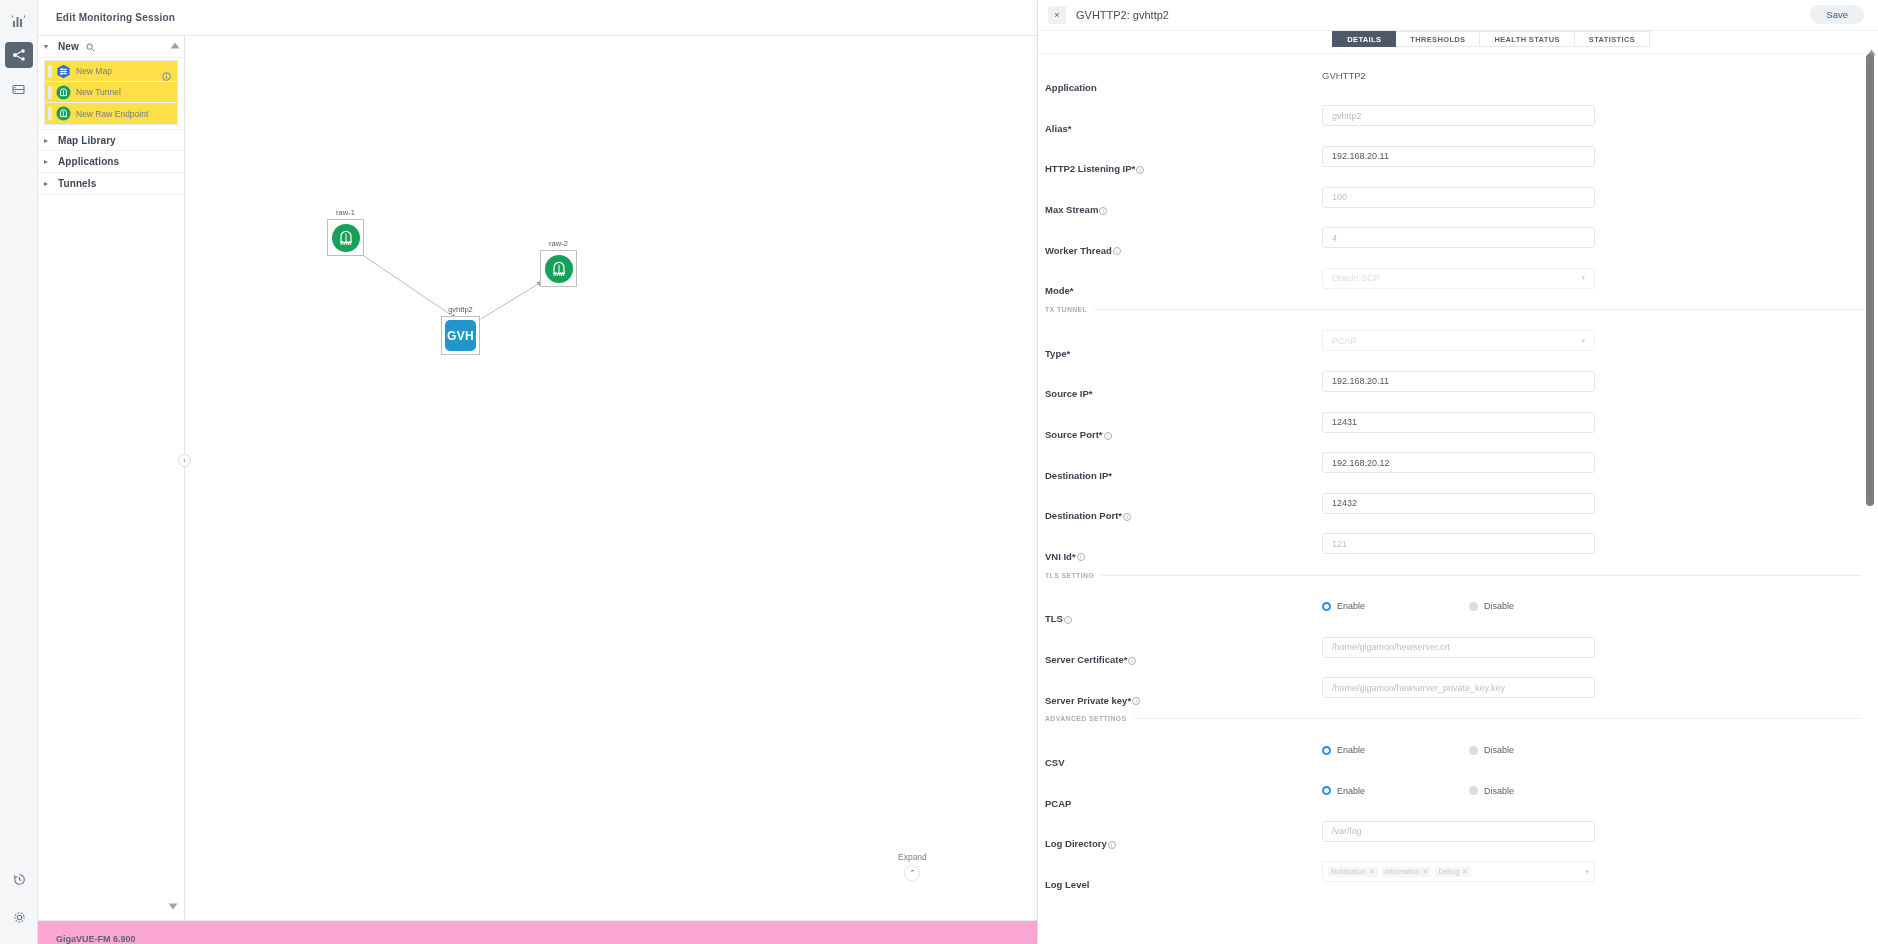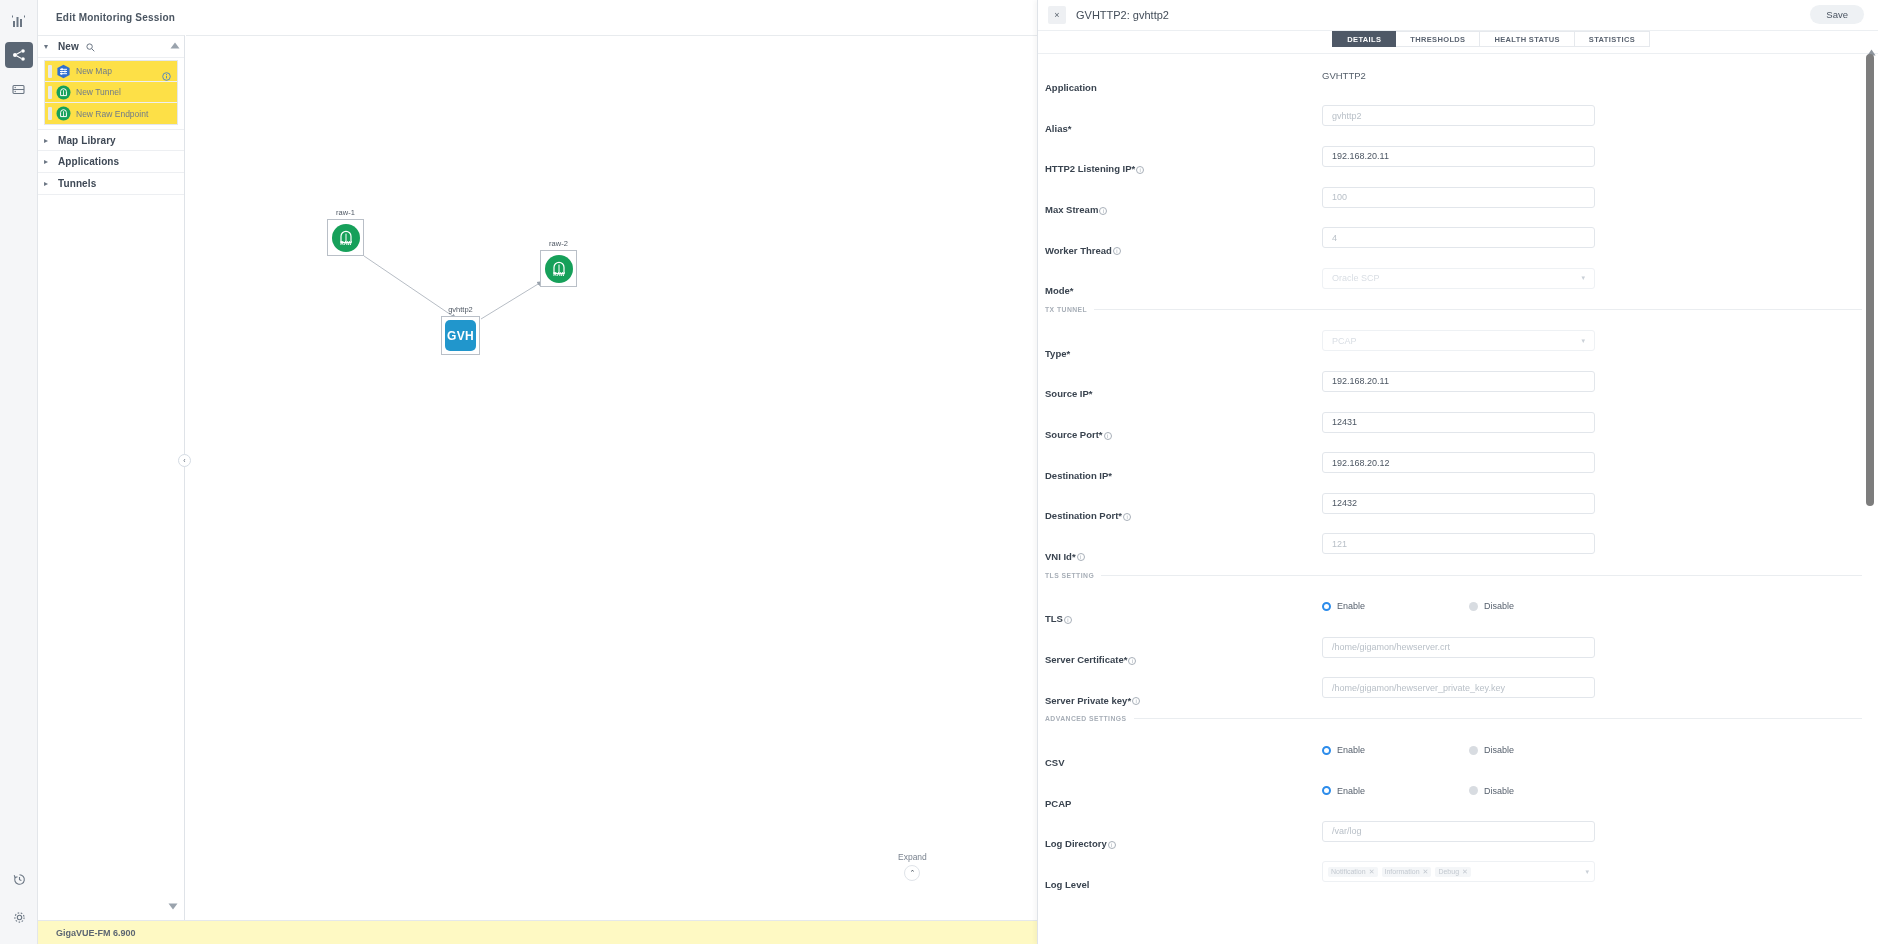--- a/index.html
+++ b/index.html
@@ -132,22 +132,22 @@
   #expand-label { font-size: 8.5px; color: #7a838f; }
   #expand-btn {
     width: 16px; height: 16px; border-radius: 50%;
     border: 1px solid #e0e4e9; background: #fff;
     display: flex; align-items: center; justify-content: center;
     font-size: 7px; color: #3d4752;
   }
   #status-bar {
     position: absolute; left: 38px; bottom: 0;
     width: 1840px; height: 24px;
-    border-top: 1px solid #e5e8ec; background: #fef9c3;
-    display: flex; align-items: center; padding-left: 18px;
+    border-top: 1px solid #e5e8ec; background: #f9a8d4;
+    display: flex; align-items: flex-end; padding-left: 18px;
   }
   #status-text { font-size: 9px; color: #5c6672; font-weight: 600; }
 
   
   #detail-panel {
     position: absolute; left: 1037px; top: 0;
     width: 841px; height: 944px;
     background: #ffffff;
     border-left: 1px solid #dfe3e8;
     box-shadow: -2px 0 5px rgba(0,0,0,.045);

